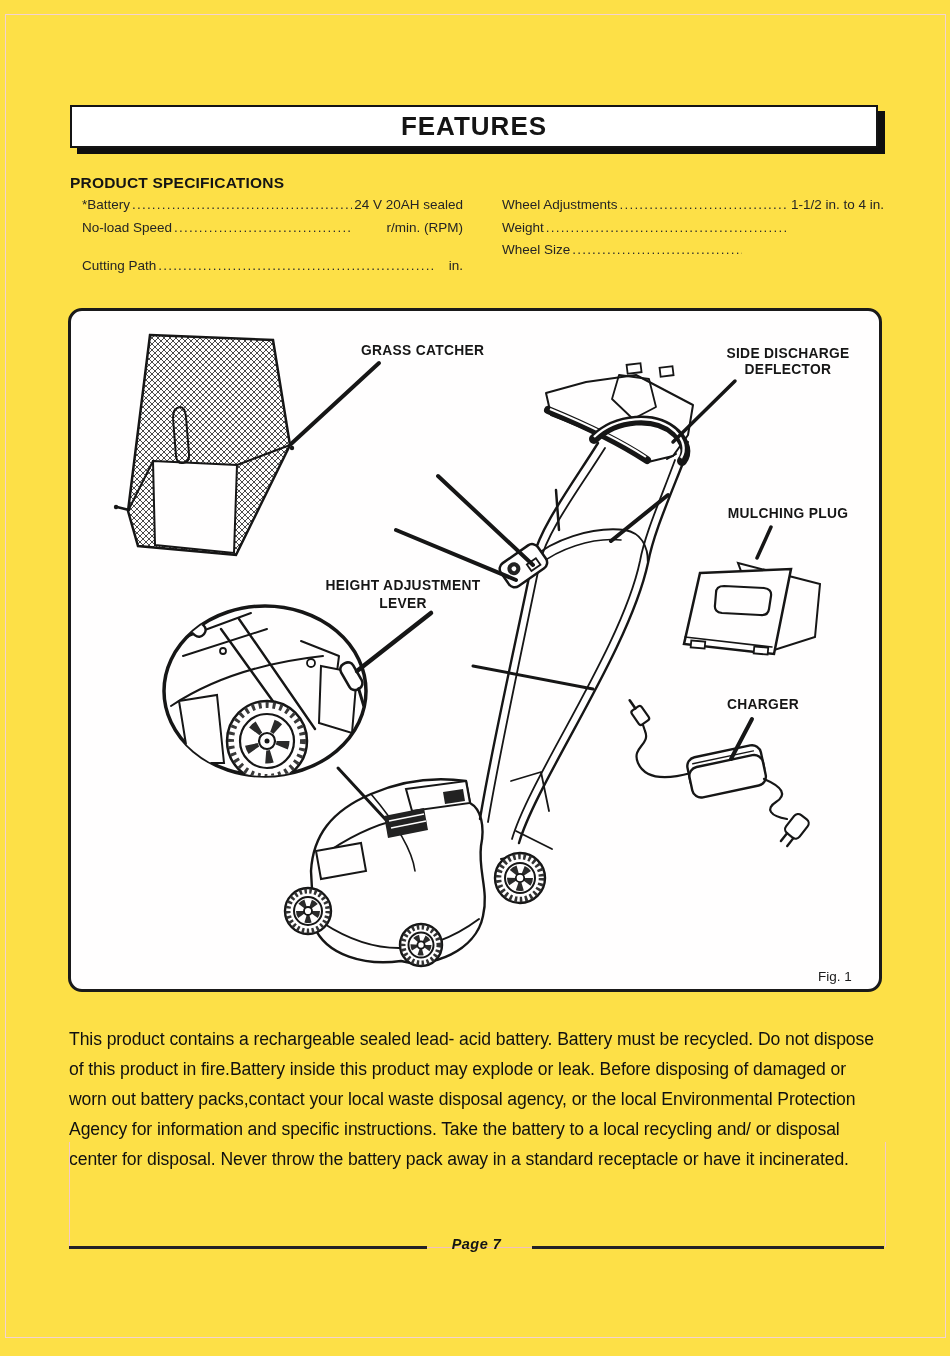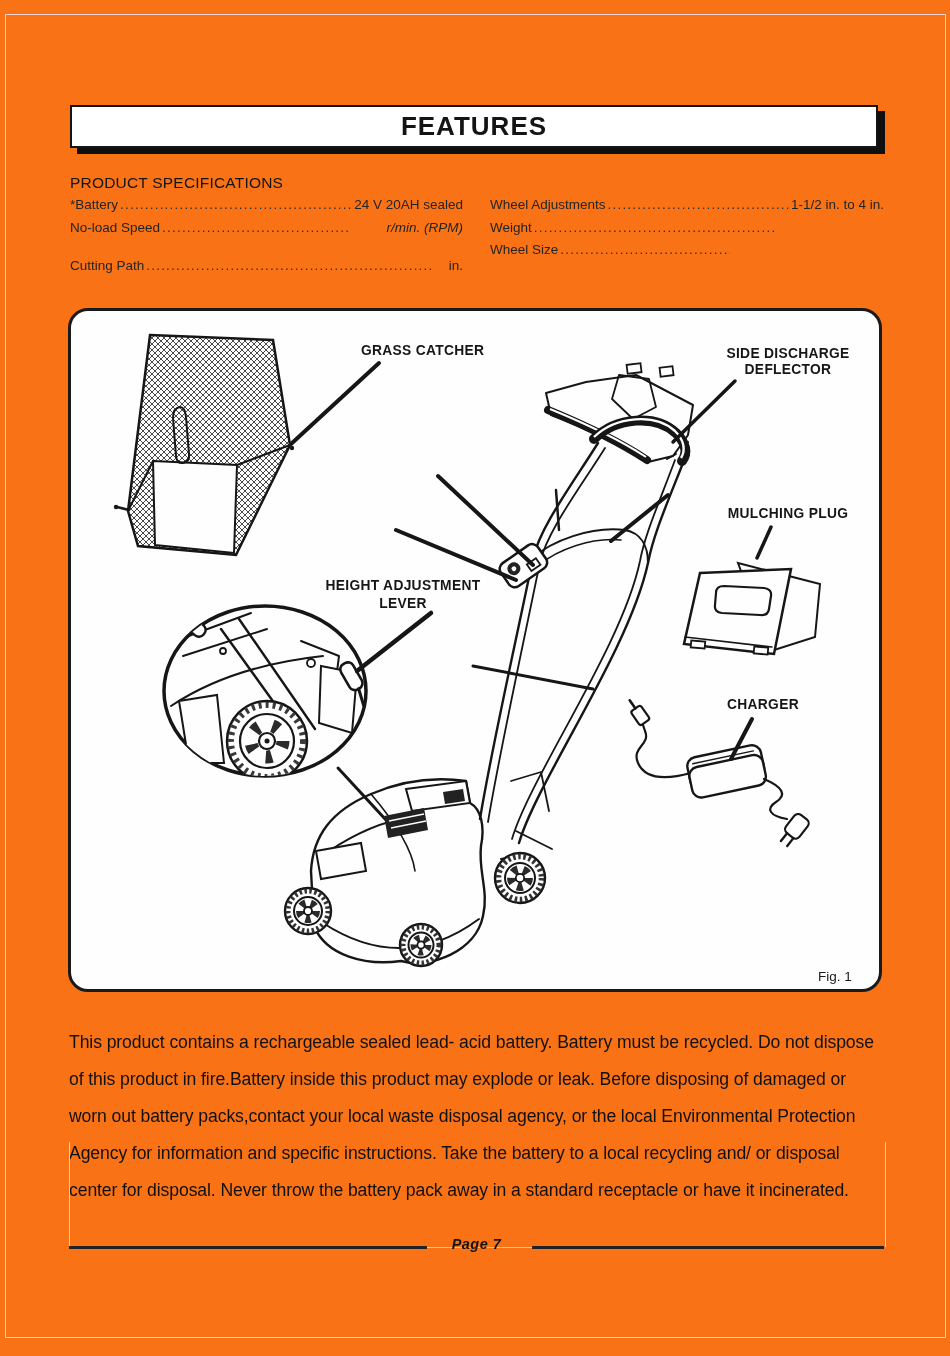--- a/index.html
+++ b/index.html
@@ -1,54 +1,54 @@
 <!DOCTYPE html>
 <html><head>
 <meta charset="utf-8">
 <style>
   html,body{margin:0;padding:0;background:#ffffff;}
-  .page{position:relative;width:950px;height:1356px;background:#f97316;overflow:hidden;
+  .page{position:relative;width:950px;height:1356px;background:#fde047;overflow:hidden;
         font-family:"Liberation Sans", sans-serif;color:#161616;}
   .page-border{position:absolute;left:5px;top:14px;right:4px;bottom:18px;
         border:1px solid #f3d2d2;pointer-events:none;}
 
   
   .banner{position:absolute;left:70px;top:105px;width:804px;height:39px;
         background:#fff;border:2px solid #141414;box-shadow:7px 6px 0 0 #0f0f0f;
         display:flex;align-items:center;justify-content:center;}
   .banner h1{margin:0;font-size:26px;font-weight:bold;letter-spacing:1px;color:#141414;}
 
   
-  .spec-heading{position:absolute;left:70px;top:174px;font-size:15.5px;font-weight:normal;
+  .spec-heading{position:absolute;left:70px;top:174px;font-size:15.5px;font-weight:bold;
         letter-spacing:.2px;color:#141414;}
   .spec-col{position:absolute;top:197px;}
   .spec-col.left{left:70px;width:393px;}
   .spec-col.right{left:490px;width:394px;}
   .spec-row{display:flex;align-items:baseline;height:22.5px;font-size:13.5px;color:#242424;}
-  .spec-label{white-space:nowrap;}
+  .spec-label{white-space:nowrap;margin-left:12px;}
   .spec-dots{flex:1 1 auto;overflow:hidden;white-space:nowrap;margin:0 2px;color:#2c2c2c;}
   .spec-dots::after{content:"..........................................................................................................";letter-spacing:1.2px;font-size:13.5px;}
   .spec-value{white-space:nowrap;}
-  .row-noload .spec-value{padding-left:34px;font-style:italic;}
+  .row-noload .spec-value{padding-left:34px;}
   .row-cutting .spec-value{padding-left:14px;margin-top:16px;}
   .row-wheel .spec-dots{flex:0 0 170px;}
   .row-weight .spec-dots{flex:0 0 242px;}
 
   
   .diagram-box{position:absolute;left:68px;top:308px;width:808px;height:678px;
-        border:3px solid #1a1a1a;border-radius:20px;background:#fffefe;}
+        border:3px solid #1a1a1a;border-radius:14px;background:#fffefe;}
   .diagram-box svg{position:absolute;left:0;top:0;}
   .dlabel{font-family:"Liberation Sans",sans-serif;font-weight:bold;font-size:13.8px;
         fill:#161616;letter-spacing:.3px;}
   .figlabel{font-family:"Liberation Sans",sans-serif;font-size:13.5px;fill:#1a1a1a;}
   .ln{stroke:#161616;fill:none;stroke-linecap:round;stroke-linejoin:round;}
 
   
   .notice{position:absolute;left:69px;top:1024px;width:818px;margin:0;
-        font-size:17.6px;line-height:37px;color:#101010;letter-spacing:-0.1px;}
+        font-size:17.6px;line-height:30px;color:#101010;letter-spacing:-0.1px;}
 
   
   .pink-box{position:absolute;left:69px;top:1142px;width:815px;height:105px;
         border-left:1px solid #f3c9c9;border-right:1px solid #f3c9c9;}
   .footer-rule{position:absolute;left:69px;top:1246px;width:815px;height:3px;}
   .footer-rule .pink-line{position:absolute;left:0;right:0;top:1px;height:1px;background:#f2bfbf;}
   .footer-rule .black-left{position:absolute;left:0;width:358px;top:0;height:2.5px;background:#232126;}
   .footer-rule .black-right{position:absolute;left:463px;right:0;top:0;height:2.5px;background:#232126;}
   .page-num{position:absolute;left:69px;top:1236px;width:815px;text-align:center;
         font-size:14.5px;font-weight:bold;font-style:italic;color:#141414;letter-spacing:.5px;}

